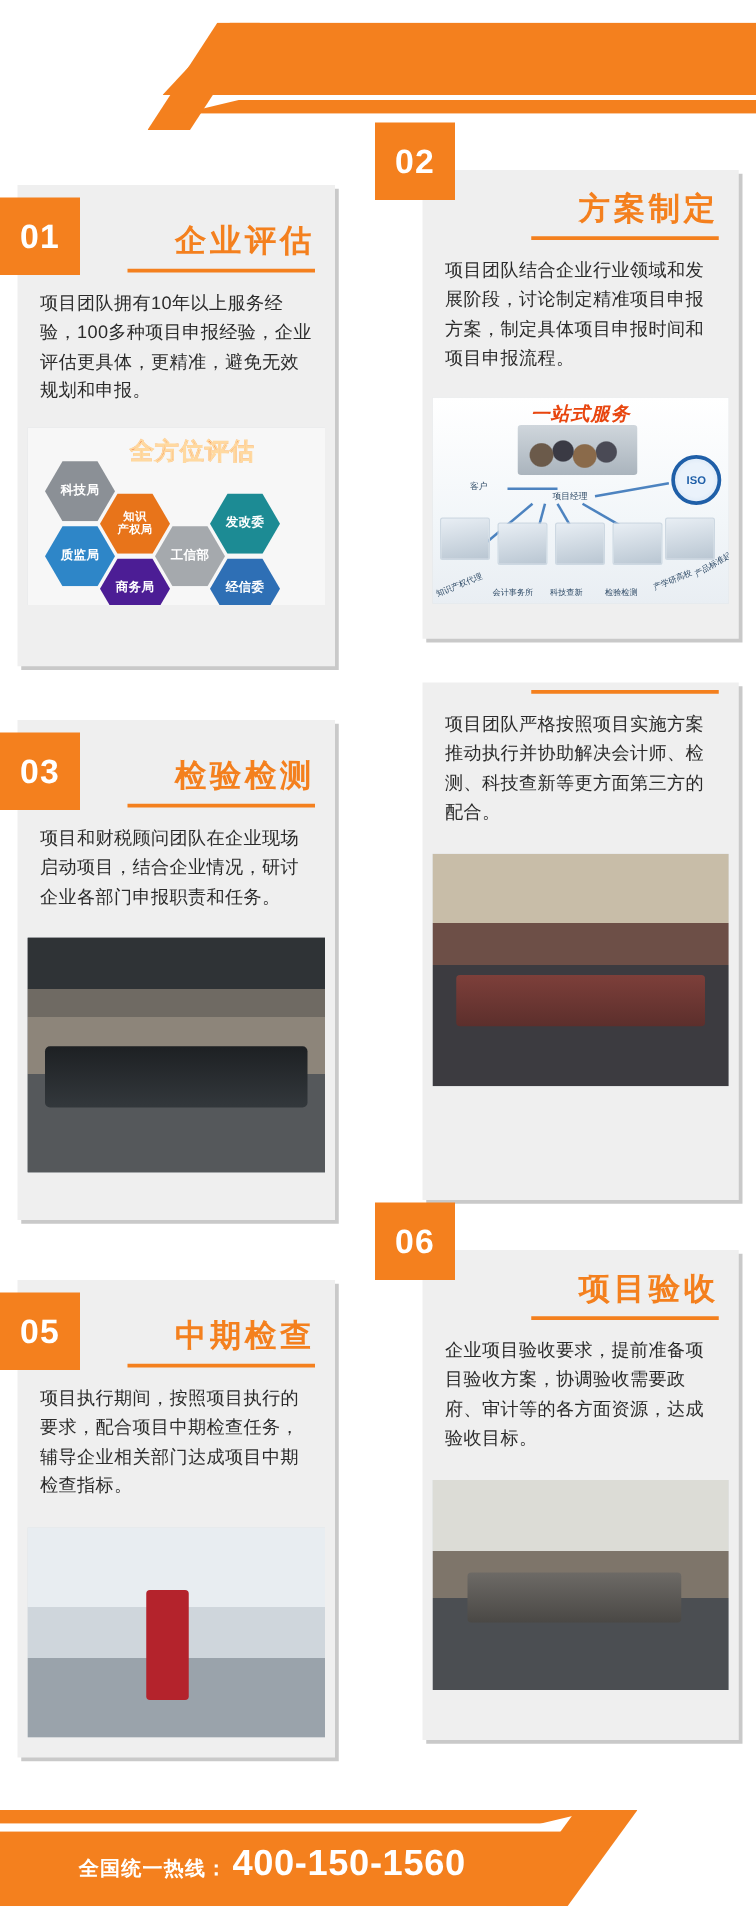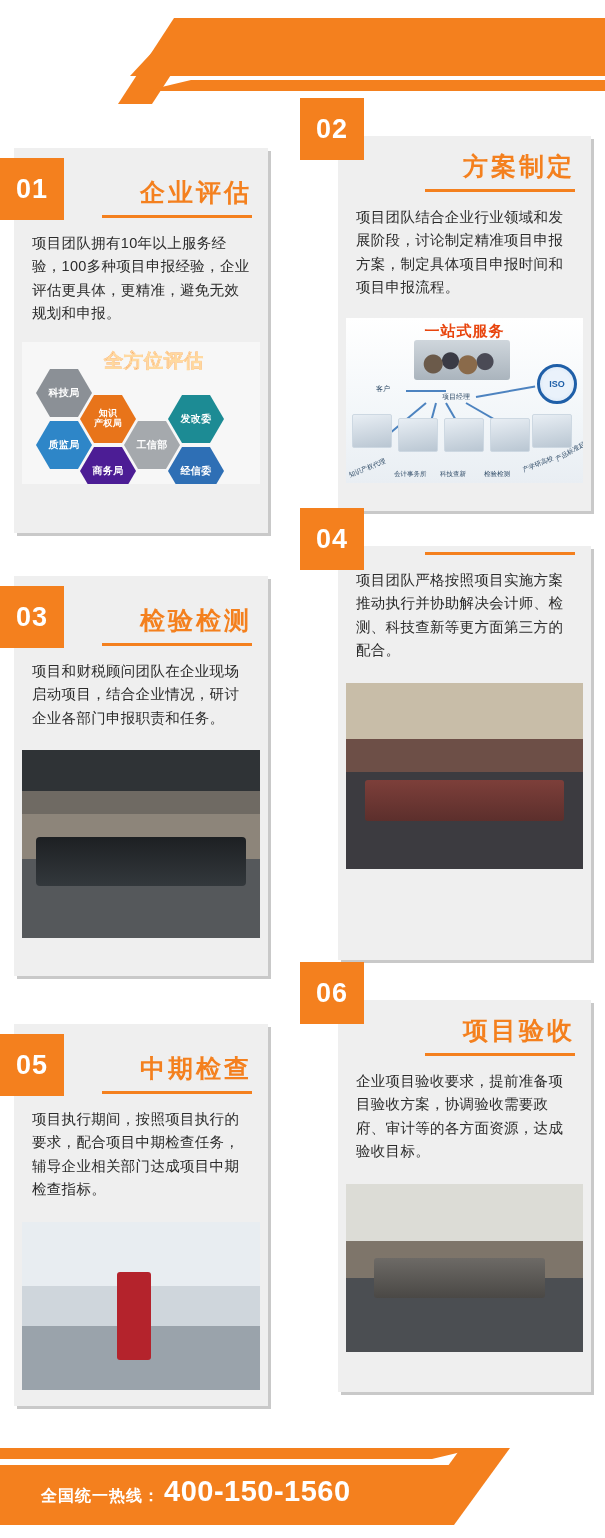--- a/index.html
+++ b/index.html
@@ -68,21 +68,21 @@
   .hex-title {
     position:absolute; left:82px; top:6px;
     font-size:19px; font-weight:bold; color:#E8450E; letter-spacing:1px;
     -webkit-text-stroke:0.6px #ffd9a0;
   }
 
   
   .oss { position:relative; width:100%; height:100%;
          background:linear-gradient(180deg,#ffffff 0%,#f2f6f9 60%,#e9eef3 100%); }
   .oss-title { position:absolute; left:50%; top:4px; transform:translateX(-50%);
-    font-size:15px; font-weight:bold; color:#E8450E; letter-spacing:1px; }
+    font-size:15px; font-weight:bold; font-style:italic; color:#E8450E; letter-spacing:1px; }
   .oss-photo {
     position:absolute; left:68px; top:22px; width:96px; height:40px; border-radius:3px;
     background:
       radial-gradient(circle at 20% 60%, #6b5a4a 0 9px, transparent 10px),
       radial-gradient(circle at 38% 52%, #3a3a44 0 8px, transparent 9px),
       radial-gradient(circle at 56% 62%, #8a6a4a 0 9px, transparent 10px),
       radial-gradient(circle at 74% 54%, #4a4a55 0 8px, transparent 9px),
       linear-gradient(180deg,#cfd6dc,#aab4bd);
   }
   .oss-lab { position:absolute; font-size:7px; color:#2e4a66; white-space:nowrap; }
@@ -141,21 +141,21 @@
     clip-path: polygon(0 0, 100% 0, calc(100% - 46px) 100%, 0 100%);
   }
   .ftr-bar {
     position:absolute; left:0; top:45px; width:480px; height:60px; background:#F4801E;
     clip-path: polygon(0 0, 100% 0, calc(100% - 54px) 100%, 0 100%);
   }
   .ftr-tail {
     position:absolute; left:405px; top:28px; width:105px; height:77px; background:#F4801E;
     clip-path: polygon(56px 0, 105px 0, 49px 77px, 0 77px);
   }
-  .ftr-text { position:absolute; left:41px; top:55px; display:flex; align-items:baseline; gap:4px;text-align:right; }
+  .ftr-text { position:absolute; left:63px; top:55px; display:flex; align-items:baseline; gap:4px;text-align:right; }
   .ftr-cn { color:#ffffff; font-size:16px; font-weight:bold; letter-spacing:1px; }
   .ftr-tel { color:#ffffff; font-size:29px; font-weight:bold; letter-spacing:0.5px; }
 </style>
 </head>
 <body>
 
 <div class="header-wrap">
   <div class="hdr-tail"></div>
   <div class="hdr-bar"></div>
   <div class="hdr-under"></div>
@@ -227,21 +227,20 @@
   <div class="badge badge-left">03</div>
   <div class="card-title" style="margin-top:28px;">检验检测</div>
   <div class="title-rule" style="width:150px;"></div>
   <div class="card-body">项目和财税顾问团队在企业现场启动项目，结合企业情况，研讨企业各部门申报职责和任务。</div>
   <div class="media" style="margin:10px 8px 8px 8px; height:188px;">
     <div class="ph ph-meeting1"></div>
   </div>
 </div>
 
 <div class="card card-right" style="top:546px; height:414px;">
-  <div class="badge badge-right">04</div>
   <div class="title-rule" style="width:150px;"></div>
   <div class="card-body">项目团队严格按照项目实施方案推动执行并协助解决会计师、检测、科技查新等更方面第三方的配合。</div>
   <div class="media" style="margin:10px 8px 8px 8px; height:186px;">
     <div class="ph ph-work"></div>
   </div>
 </div>
 
 <div class="card card-left" style="top:1024px; height:382px;">
   <div class="badge badge-left">05</div>
   <div class="card-title" style="margin-top:28px;">中期检查</div>

